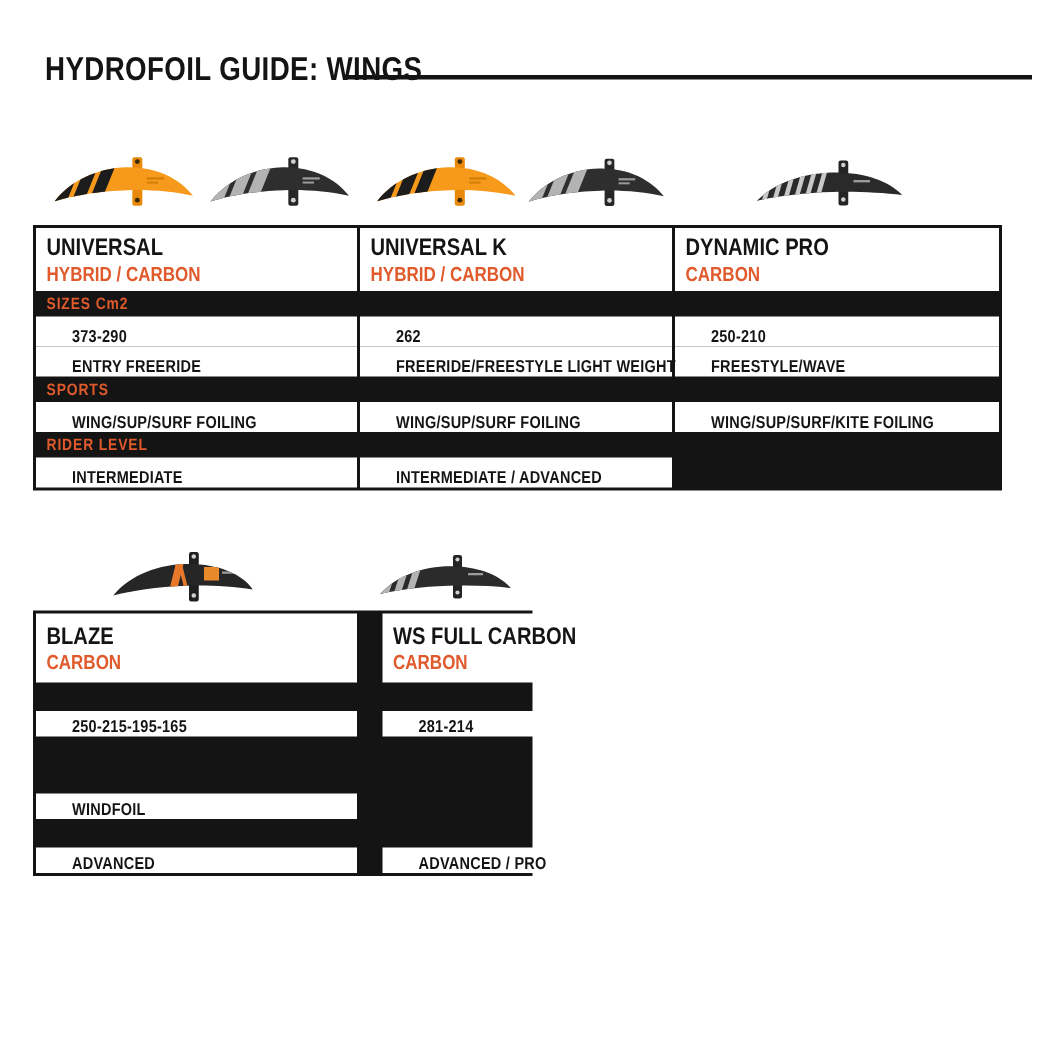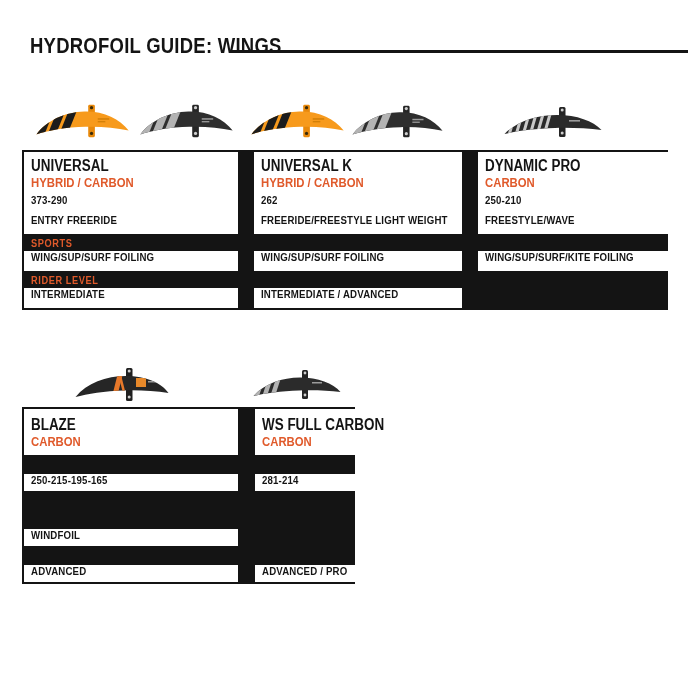--- a/index.html
+++ b/index.html
@@ -11,33 +11,33 @@
 
   .title {
     position:absolute; left:30px; top:33px;
     font-size:22px; font-weight:bold; color:#141414; letter-spacing:0.3px;
   }
   .rule { position:absolute; left:229px; top:50px; width:459px; height:3px; background:#141414; }
 
   .wing { position:absolute; }
 
   .ttable { position:absolute; background:#141414; padding:2px; }
-  .g3 { display:grid; grid-template-columns:214px 208px 216px; column-gap:16px; }
+  .g3 { display:grid; grid-template-columns:214px 208px 216px; column-gap:2px; }
   .g2 { display:grid; grid-template-columns:214px 113px; column-gap:17px; }
 
   .hcell { background:#ffffff; height:42px; padding:5px 0 0 7px; box-sizing:border-box; }
   .hname { font-size:16px; font-weight:bold; color:#141414; line-height:18px; }
   .hsub  { font-size:13.5px; font-weight:bold; color:#E05A2B; line-height:16px; }
 
   .bar {
     height:17px; display:flex; align-items:center; padding-left:7px;
     background:#141414; color:#E05A2B; font-size:11px; font-weight:bold; letter-spacing:0.7px;
   }
   .vcell {
-    background:#ffffff; height:20px; display:flex; align-items:flex-start; padding-left:7px;
+    background:#ffffff; height:20px; display:flex; align-items:flex-end; padding-left:24px;
     font-size:11.5px; font-weight:bold; color:#141414; box-sizing:border-box; letter-spacing:0.2px;
   }
 
   .btable .hcell { height:46px; padding-top:7px; }
   .btable .bar   { height:19px; }
   .btable .vcell { height:17px; }
 </style>
 </head>
 <body>
 
@@ -154,20 +154,23 @@
       <div class="hcell">
         <span class="hname cond">UNIVERSAL K</span>
         <span class="hsub cond">HYBRID / CARBON</span>
       </div>
       <div class="hcell">
         <span class="hname cond">DYNAMIC PRO</span>
         <span class="hsub cond">CARBON</span>
       </div>
     </div>
 
+    <div class="bar">
+      <span class="cond">SIZES Cm2</span>
+    </div>
     <div class="g3">
       <div class="vcell">
           <span class="cond">373-290</span>
         </div>
       <div class="vcell">
           <span class="cond">262</span>
         </div>
       <div class="vcell">
           <span class="cond">250-210</span>
         </div>

